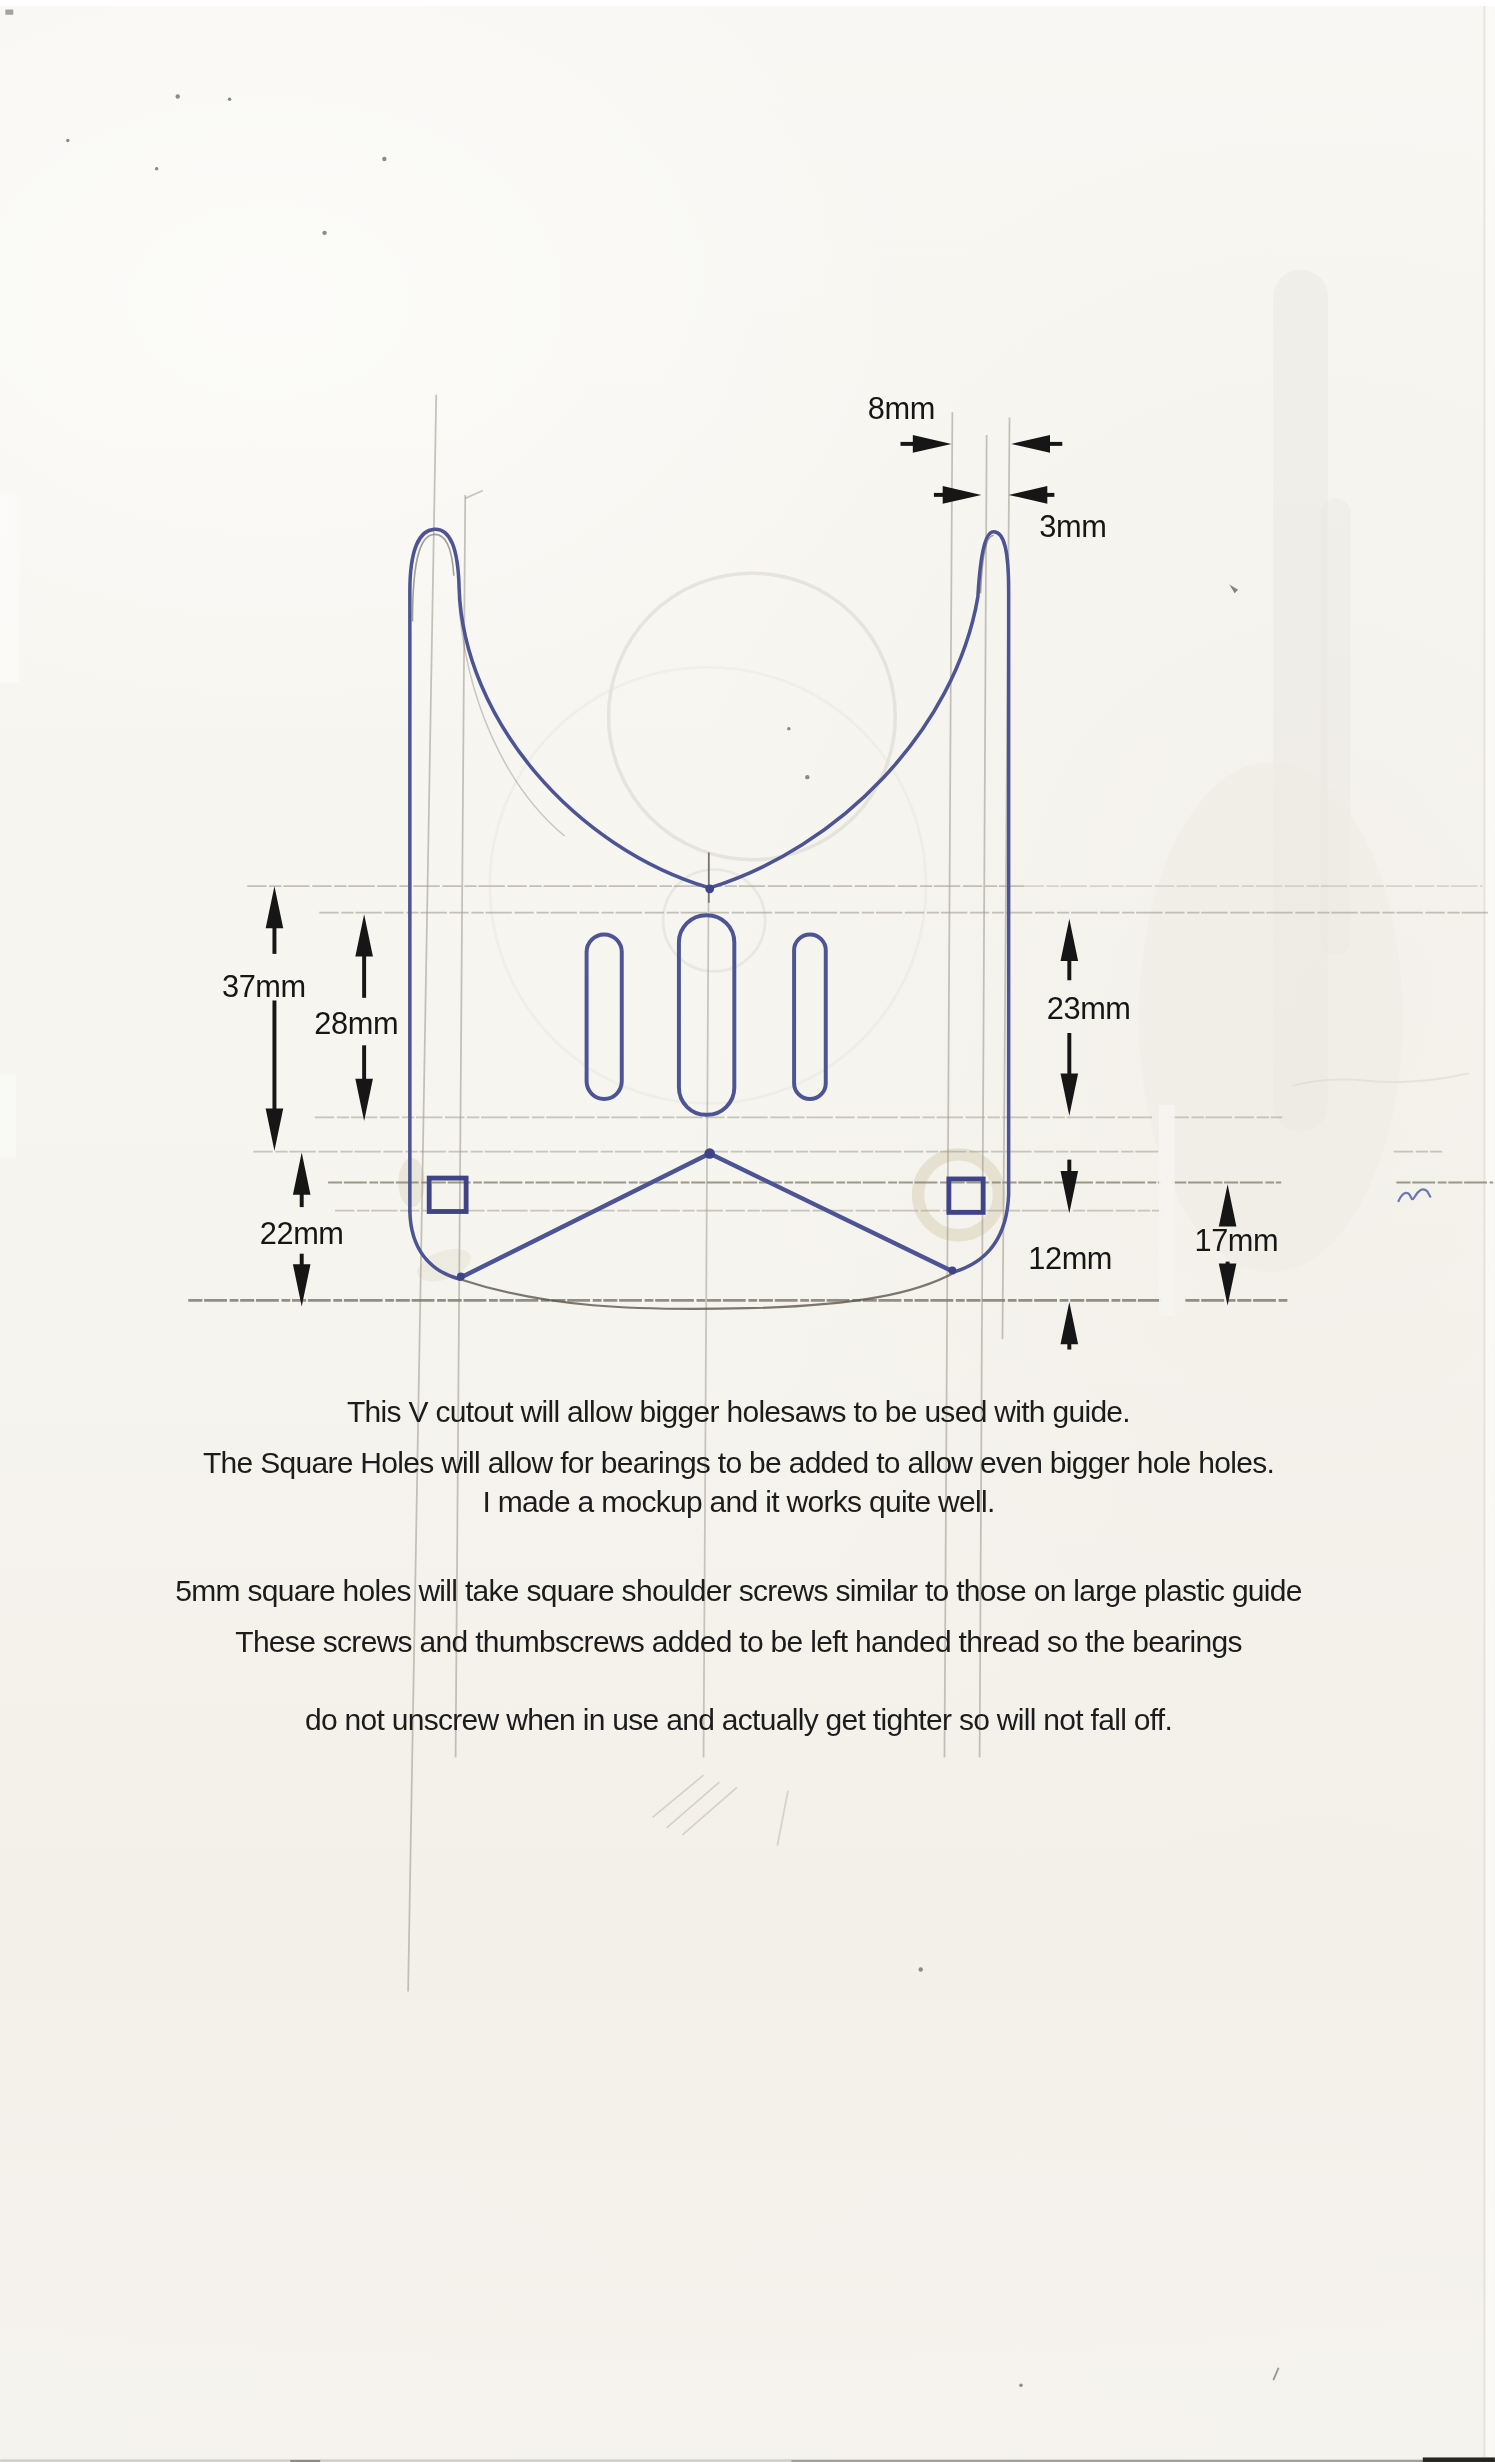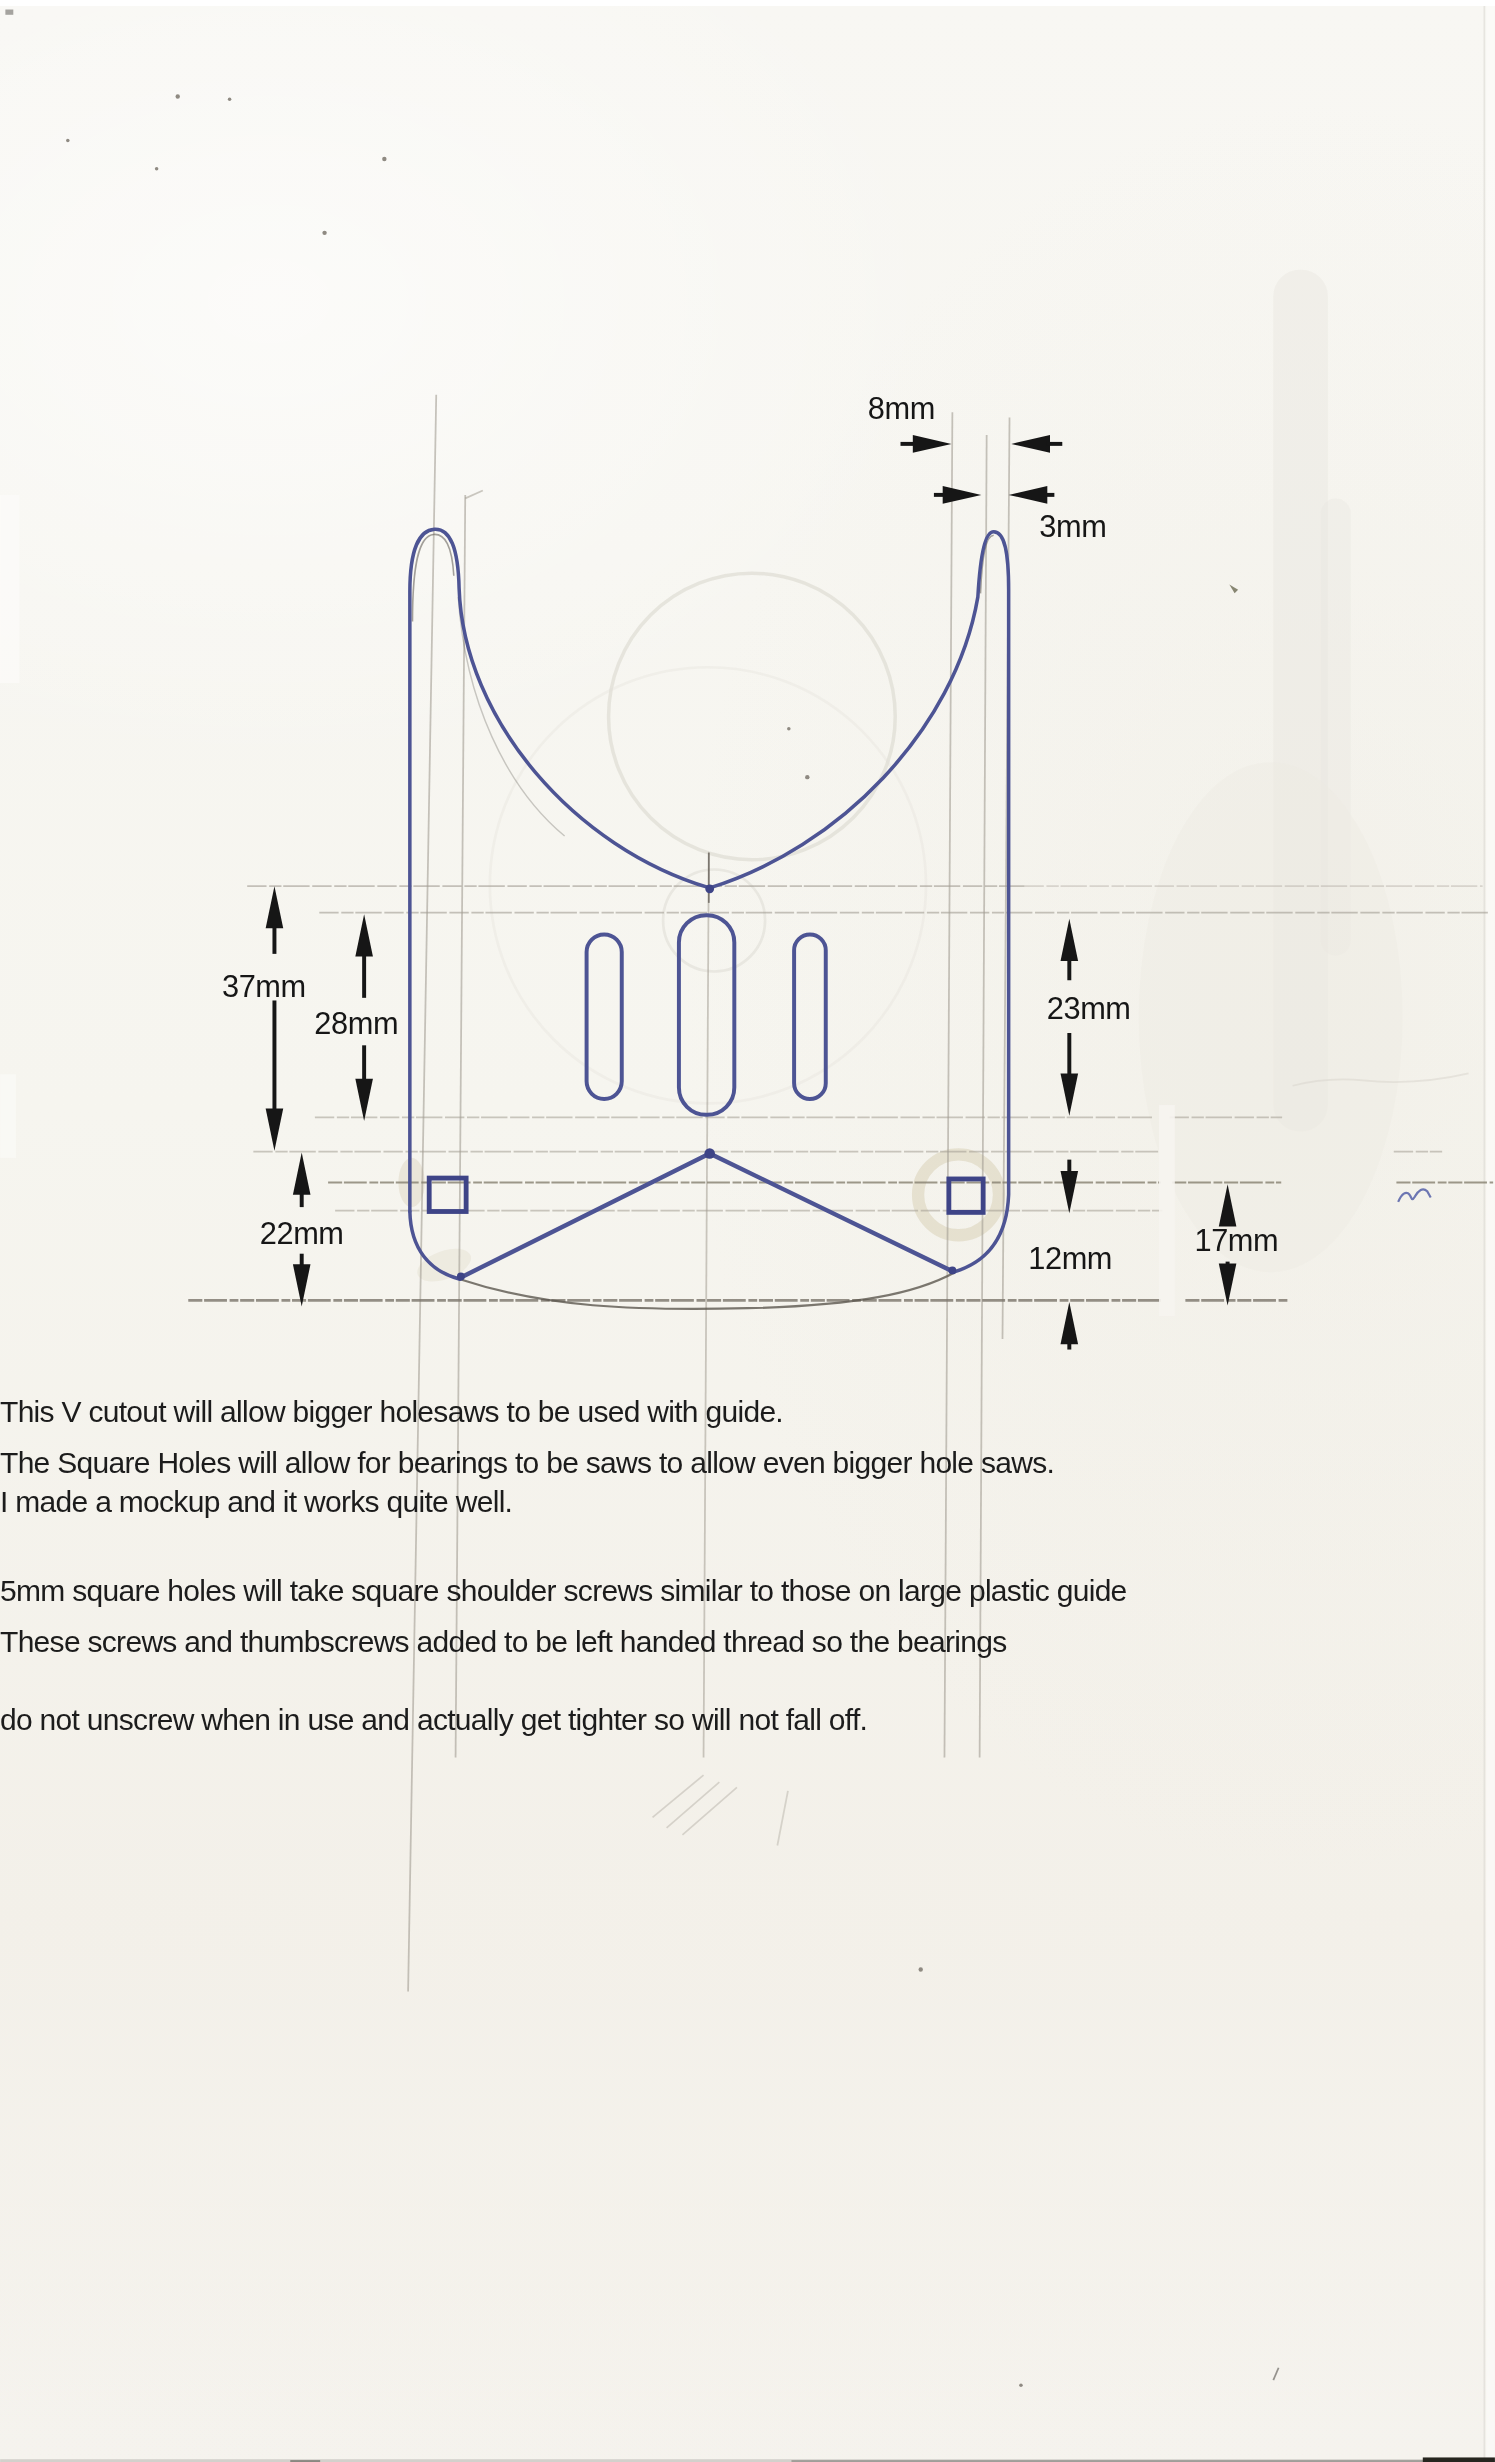--- a/index.html
+++ b/index.html
@@ -8,21 +8,21 @@
     position:absolute;inset:0;overflow:hidden;
     background:
       radial-gradient(1143px 791px at 18% 12%, rgba(255,255,255,.55), transparent 60%),
       radial-gradient(879px 1231px at 88% 40%, rgba(234,230,220,.30), transparent 72%),
       radial-gradient(1231px 791px at 45% 85%, rgba(244,241,234,.5), transparent 70%),
       linear-gradient(180deg,#f8f7f3 0%,#f6f5ef 45%,#f3f0e9 78%,#f5f3ee 100%);
     margin-top: 6px;
   }
   svg{position:absolute;left:0;top:0;}
   .note{
-    position:absolute;left:0;width:1477px;text-align:left;
+    position:absolute;left:0;width:1477px;text-align:center;
     font-size:30px;letter-spacing:-0.7px;color:#1c1c1c;line-height:1.2;
     white-space:nowrap;
   }
   .dim-label{font-size:35px;letter-spacing:-0.5px;fill:#161616;}
 </style>
 </head>
 <body>
 
 <div class="page">
 
@@ -197,21 +197,21 @@
   <g>
     <rect x="0" y="2790" width="1700" height="10" fill="#d3d1cc"></rect>
     <rect x="900" y="2791" width="800" height="9" fill="#a09e99"></rect>
     <rect x="1618" y="2788" width="82" height="12" fill="#26251f"></rect>
     <rect x="330" y="2791" width="34" height="5" fill="#8a8881"></rect>
   </g>
 </svg>
 
 <div>
   <div class="note" style="top:1388px">This V cutout will allow bigger holesaws to be used with guide.</div>
-  <div class="note" style="top:1439px">The Square Holes will allow for bearings to be saws to allow even bigger hole saws.</div>
+  <div class="note" style="top:1439px">The Square Holes will allow for bearings to be added to allow even bigger hole holes.</div>
   <div class="note" style="top:1478px">I made a mockup and it works quite well.</div>
   <div class="note" style="top:1567px">5mm square holes will take square shoulder screws similar to those on large plastic guide</div>
   <div class="note" style="top:1618px">These screws and thumbscrews added to be left handed thread so the bearings</div>
   <div class="note" style="top:1696px">do not unscrew when in use and actually get tighter so will not fall off.</div>
 </div>
 
 </div>
 
 
 </body></html>

